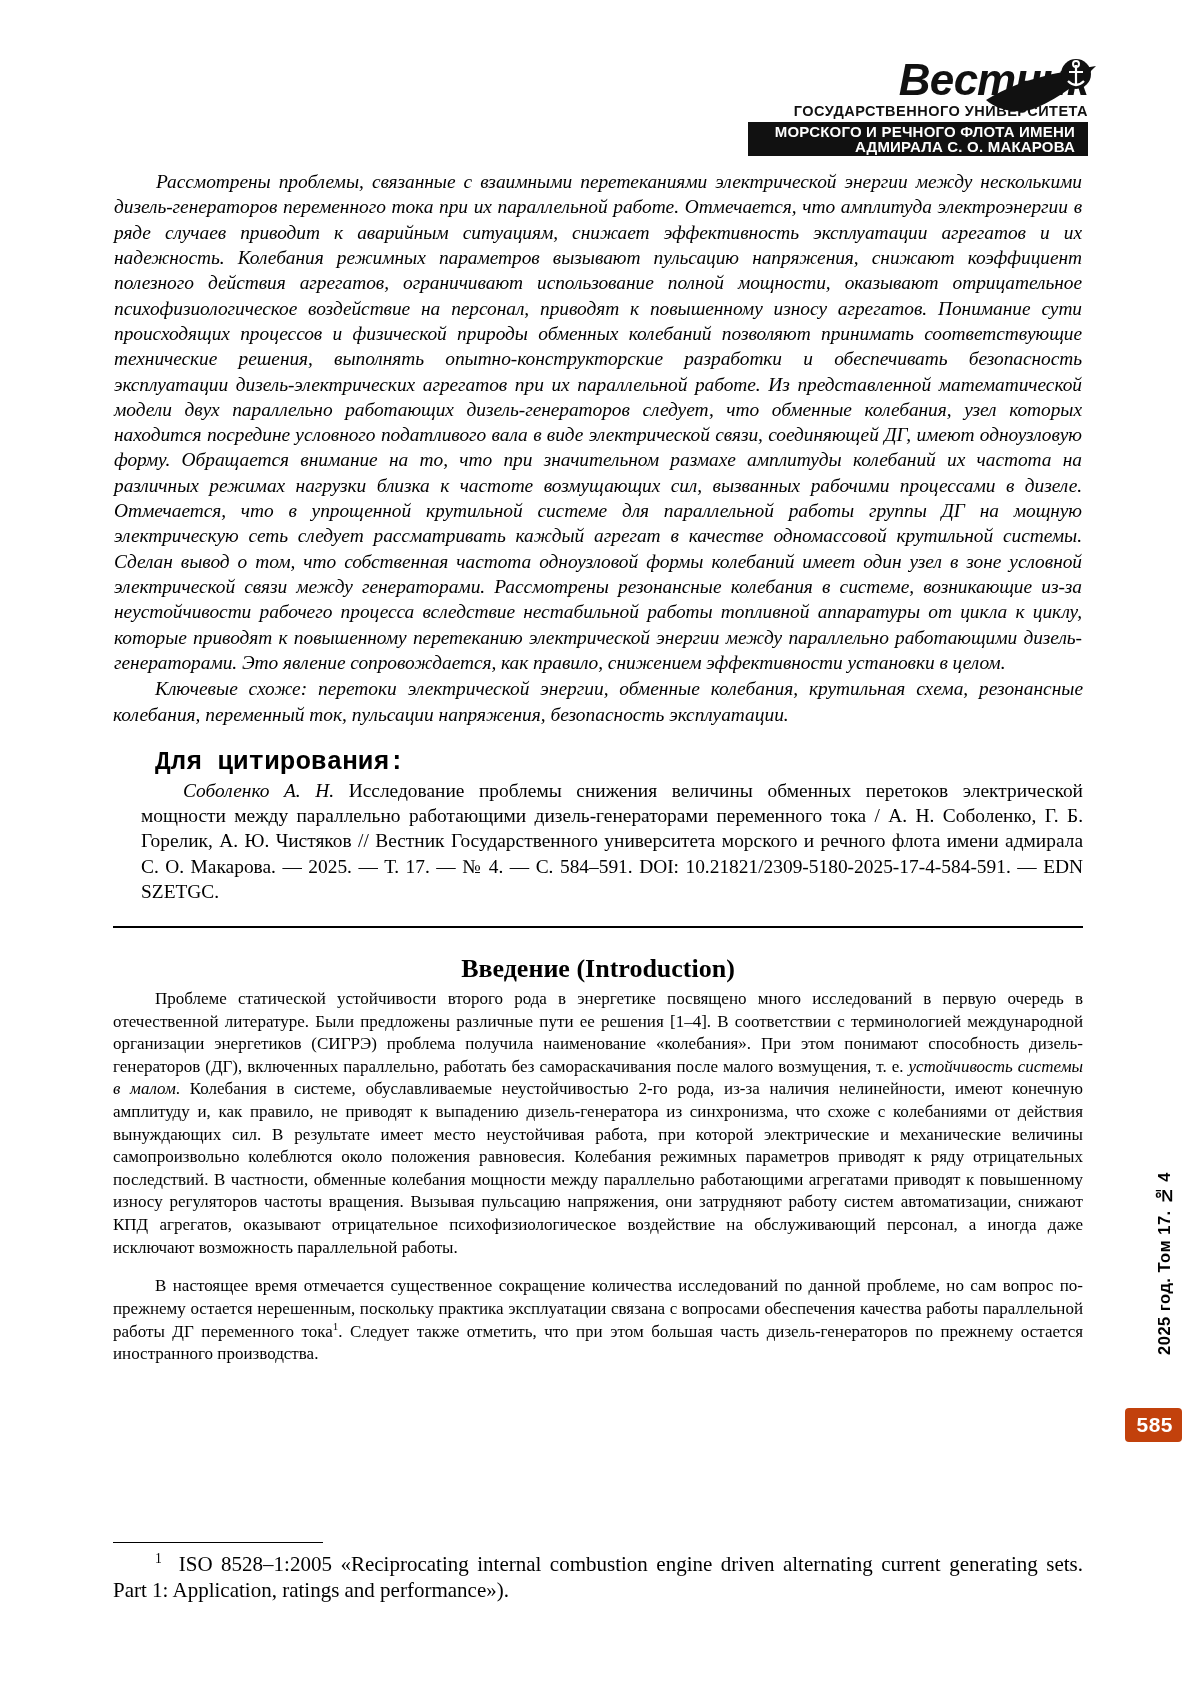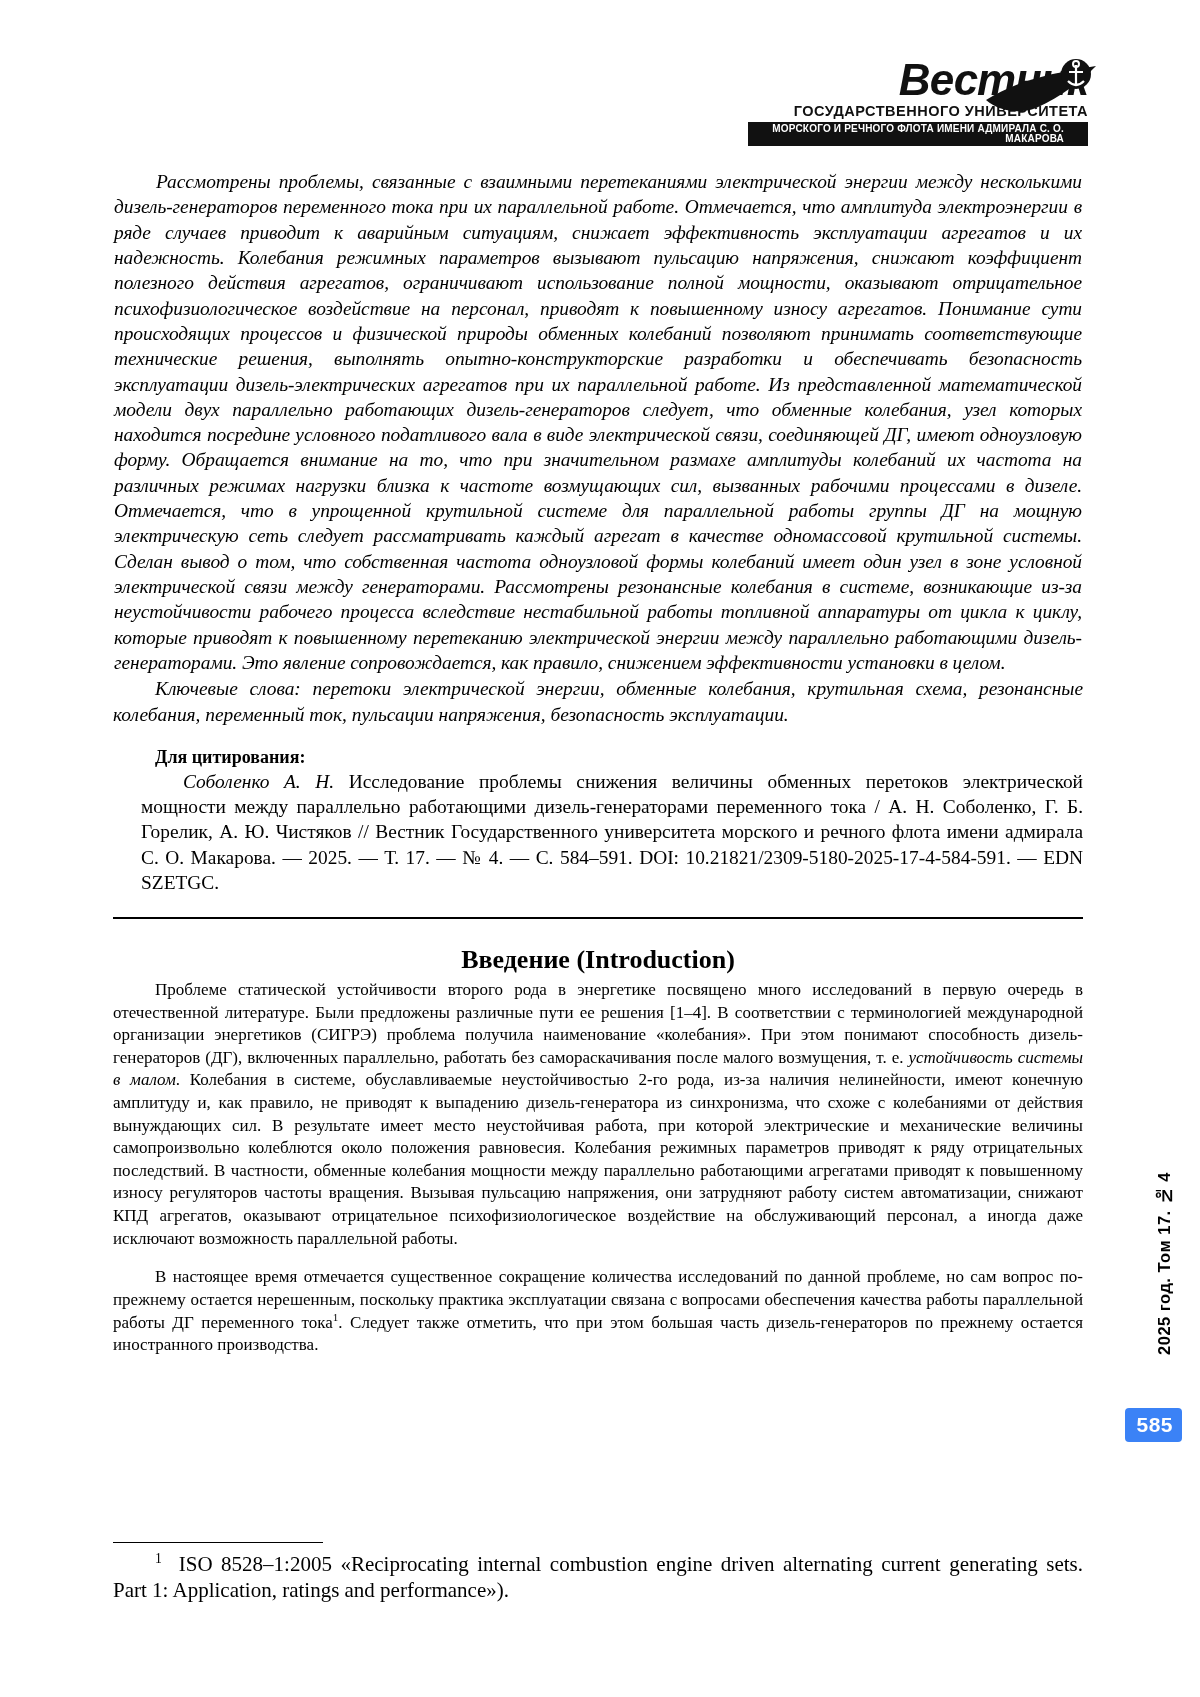--- a/index.html
+++ b/index.html
@@ -45,26 +45,26 @@
     font-family: "Liberation Sans", sans-serif;
     font-weight: bold;
     font-size: 14.5px;
     letter-spacing: 0.5px;
     color: #111;
     margin-top: 2px;
   }
   .masthead-sub2 {
     font-family: "Liberation Sans", sans-serif;
     font-weight: bold;
-    font-size: 10px;
+    font-size: 15px;
     letter-spacing: 0.2px;
     color: #ffffff;
     background: #111;
     display: inline-block;
-    padding: 2px 24px 2px 6px;
+    padding: 2px 13px 2px 6px;
     margin-top: 3px;
   }
   .masthead-flag {
     position: absolute;
     top: 52px;
     right: 96px;
     width: 120px;
     height: 78px;
   }
 
@@ -92,23 +92,24 @@
     text-align: justify;
     text-indent: 42px;
     margin: 0;
   }
   .keywords .kw-label {
     font-style: italic;
   }
 
   .cite-head {
     font-weight: bold;
-    font-size: 18px;
+    font-size: 26px;
     margin-top: 20px;
     text-indent: 42px;
+    font-family: Liberation Mono, monospace;
   }
   .cite-body {
     font-size: 19.4px;
     line-height: 1.30;
     text-align: justify;
     text-indent: 42px;
     margin-top: 1px;
     margin-left: 28px;
   }
   .cite-body .ital {
@@ -174,21 +175,21 @@
     letter-spacing: 0.5px;
     writing-mode: vertical-rl;
     transform: rotate(180deg);
     white-space: nowrap;
     color: #000;
   }
   .page-badge {
     position: absolute;
     right: 18px;
     top: 1408px;
-    background: #3b82f6;
+    background: #c2410c;
     color: #fff;
     font-family: "Liberation Sans", sans-serif;
     font-weight: bold;
     font-size: 21px;
     padding: 5px 9px 5px 11px;
     border-radius: 4px;
     letter-spacing: 0.5px;
   }
 </style>
 </head>
@@ -205,21 +206,21 @@
     <path d="M2 48 C30 30, 62 22, 112 14 C96 30, 78 44, 52 56 C36 62, 16 60, 2 48 Z" fill="#111"></path>
     <circle cx="92" cy="22" r="15" fill="#111"></circle>
     <path d="M92 13 v20 M85 20 h14 M84 29 q8 8 16 0" stroke="#fff" stroke-width="2.2" fill="none"></path>
     <circle cx="92" cy="12" r="3" fill="none" stroke="#fff" stroke-width="2"></circle>
   </svg>
 
   <div class="content">
 
     <p class="abstract">Рассмотрены проблемы, связанные с взаимными перетеканиями электрической энергии между несколькими дизель-генераторов переменного тока при их параллельной работе. Отмечается, что амплитуда электроэнергии в ряде случаев приводит к аварийным ситуациям, снижает эффективность эксплуатации агрегатов и их надежность. Колебания режимных параметров вызывают пульсацию напряжения, снижают коэффициент полезного действия агрегатов, ограничивают использование полной мощности, оказывают отрицательное психофизиологическое воздействие на персонал, приводят к повышенному износу агрегатов. Понимание сути происходящих процессов и физической природы обменных колебаний позволяют принимать соответствующие технические решения, выполнять опытно-конструкторские разработки и обеспечивать безопасность эксплуатации дизель-электрических агрегатов при их параллельной работе. Из представленной математической модели двух параллельно работающих дизель-генераторов следует, что обменные колебания, узел которых находится посредине условного податливого вала в виде электрической связи, соединяющей ДГ, имеют одноузловую форму. Обращается внимание на то, что при значительном размахе амплитуды колебаний их частота на различных режимах нагрузки близка к частоте возмущающих сил, вызванных рабочими процессами в дизеле. Отмечается, что в упрощенной крутильной системе для параллельной работы группы ДГ на мощную электрическую сеть следует рассматривать каждый агрегат в качестве одномассовой крутильной системы. Сделан вывод о том, что собственная частота одноузловой формы колебаний имеет один узел в зоне условной электрической связи между генераторами. Рассмотрены резонансные колебания в системе, возникающие из-за неустойчивости рабочего процесса вследствие нестабильной работы топливной аппаратуры от цикла к циклу, которые приводят к повышенному перетеканию электрической энергии между параллельно работающими дизель-генераторами. Это явление сопровождается, как правило, снижением эффективности установки в целом.</p>
 
-    <p class="keywords"><span class="kw-label">Ключевые слова:</span><span> перетоки электрической энергии, обменные колебания, крутильная схема, резонансные колебания, переменный ток, пульсации напряжения, безопасность эксплуатации.</span></p>
+    <p class="keywords"><span class="kw-label">Ключевые схоже:</span><span> перетоки электрической энергии, обменные колебания, крутильная схема, резонансные колебания, переменный ток, пульсации напряжения, безопасность эксплуатации.</span></p>
 
     <div class="cite-head">Для цитирования:</div>
     <p class="cite-body"><span class="ital">Соболенко А. Н.</span><span> Исследование проблемы снижения величины обменных перетоков электрической мощности между параллельно работающими дизель-генераторами переменного тока / А. Н. Соболенко, Г. Б. Горелик, А. Ю. Чистяков // Вестник Государственного университета морского и речного флота имени адмирала С. О. Макарова. — 2025. — Т. 17. — № 4. — С. 584–591. DOI: 10.21821/2309-5180-2025-17-4-584-591. — EDN SZETGC.</span></p>
 
     <hr class="rule">
 
     <div class="section-title">Введение (Introduction)</div>
 
     <p class="body-par"><span>Проблеме статической устойчивости второго рода в энергетике посвящено много исследований в первую очередь в отечественной литературе. Были предложены различные пути ее решения [1–4]. В соответствии с терминологией международной организации энергетиков (СИГРЭ) проблема получила наименование «колебания». При этом понимают способность дизель-генераторов (ДГ), включенных параллельно, работать без самораскачивания после малого возмущения, т. е. </span><span class="ital">устойчивость системы в малом</span><span>. Колебания в системе, обуславливаемые неустойчивостью 2-го рода, из-за наличия нелинейности, имеют конечную амплитуду и, как правило, не приводят к выпадению дизель-генератора из синхронизма, что схоже с колебаниями от действия вынуждающих сил. В результате имеет место неустойчивая работа, при которой электрические и механические величины самопроизвольно колеблются около положения равновесия. Колебания режимных параметров приводят к ряду отрицательных последствий. В частности, обменные колебания мощности между параллельно работающими агрегатами приводят к повышенному износу регуляторов частоты вращения. Вызывая пульсацию напряжения, они затрудняют работу систем автоматизации, снижают КПД агрегатов, оказывают отрицательное психофизиологическое воздействие на обслуживающий персонал, а иногда даже исключают возможность параллельной работы.</span></p>
 

